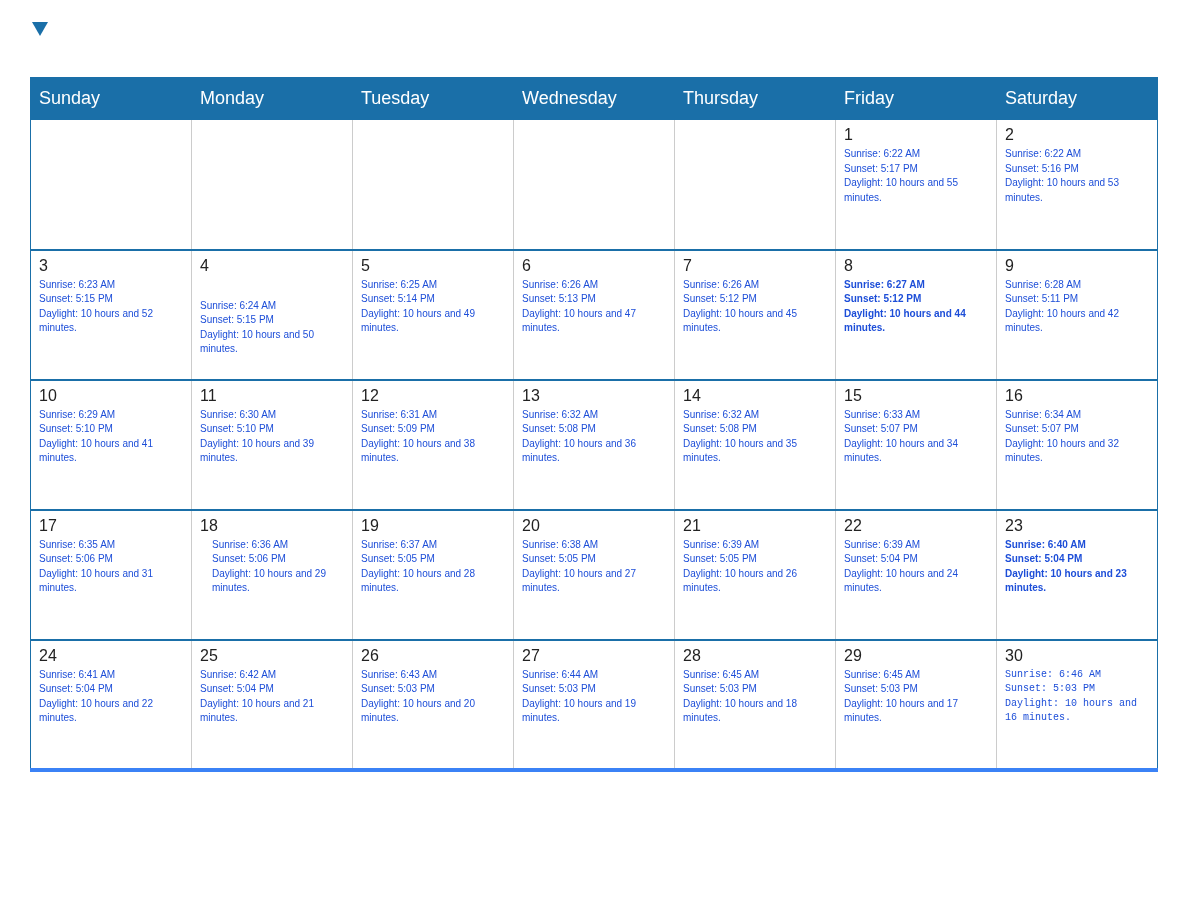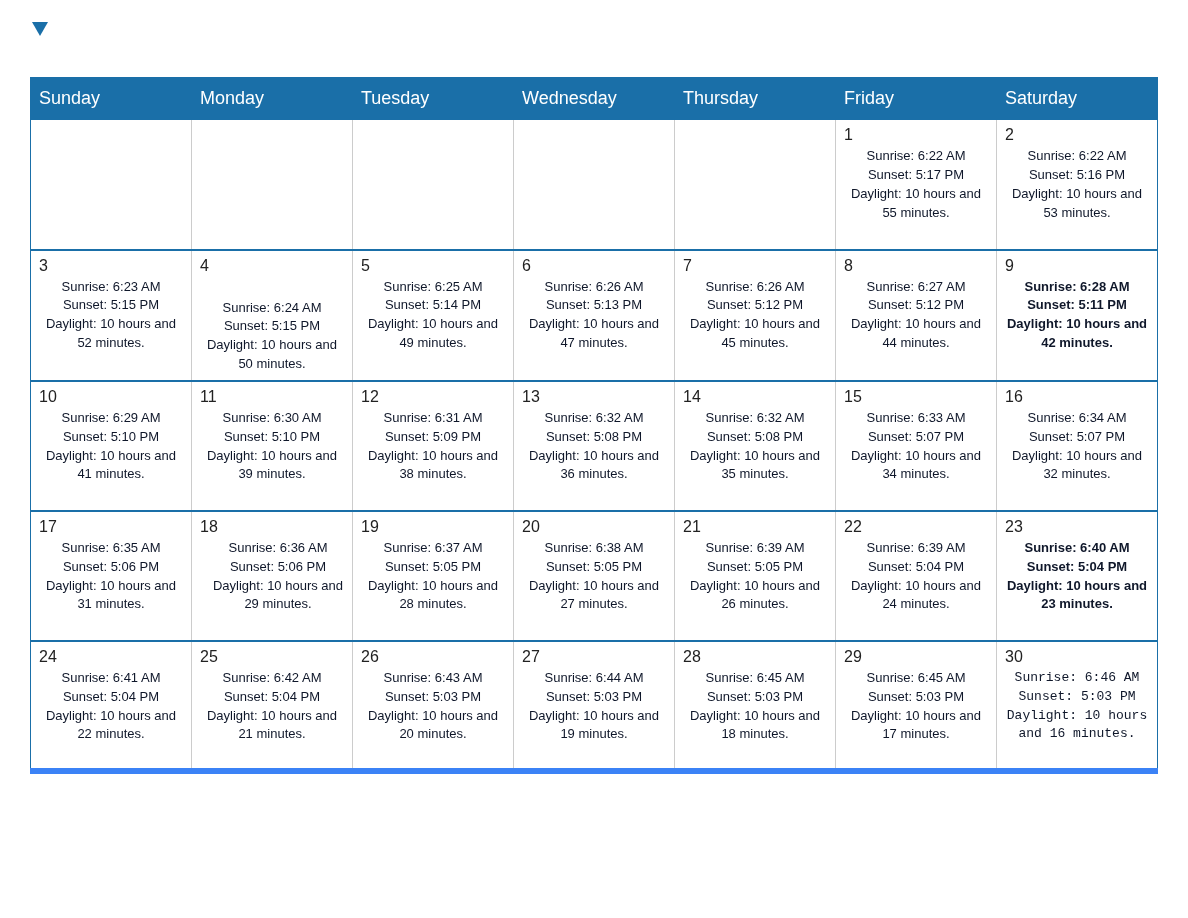--- a/index.html
+++ b/index.html
@@ -68,30 +68,29 @@
       border-right: 1px solid #1a6fa8;
     }
     .day-number {
       font-size: 16px;
       font-weight: normal;
       color: #222;
       display: block;
       margin-bottom: 3px;
     }
     .day-info {
-      font-size: 13px;
-      color: #0f172a;
+      font-size: 10px;
+      color: #1d4ed8;
       line-height: 1.45;
-      text-align: center;
     }
     .empty-cell {
       background: #fff;
     }
     tbody tr:last-child {
-      border-bottom: 6px solid #3b82f6;
+      border-bottom: 4px solid #3b82f6;
     }
     .logo-container {
       display: flex;
       flex-direction: column;
       line-height: 1.1;
     }
     .general-part {
       display: flex;
       align-items: center;
     }
@@ -196,27 +195,27 @@
 Daylight: 10 hours and 47 minutes.</div>
         </td>
         <td>
           <span class="day-number">7</span>
           <div class="day-info" style="white-space: pre-line;">Sunrise: 6:26 AM
 Sunset: 5:12 PM
 Daylight: 10 hours and 45 minutes.</div>
         </td>
         <td>
           <span class="day-number">8</span>
-          <div class="day-info" style="white-space: pre-line;">Sunrise: 6:27 AM
+          <div class="day-info" style="white-space: pre-line; font-weight: bold;">Sunrise: 6:27 AM
 Sunset: 5:12 PM
 Daylight: 10 hours and 44 minutes.</div>
         </td>
         <td>
           <span class="day-number">9</span>
-          <div class="day-info" style="white-space: pre-line; font-weight: bold;">Sunrise: 6:28 AM
+          <div class="day-info" style="white-space: pre-line;">Sunrise: 6:28 AM
 Sunset: 5:11 PM
 Daylight: 10 hours and 42 minutes.</div>
         </td>
       </tr>
       <tr>
         <td>
           <span class="day-number">10</span>
           <div class="day-info" style="white-space: pre-line;">Sunrise: 6:29 AM
 Sunset: 5:10 PM
 Daylight: 10 hours and 41 minutes.</div>

